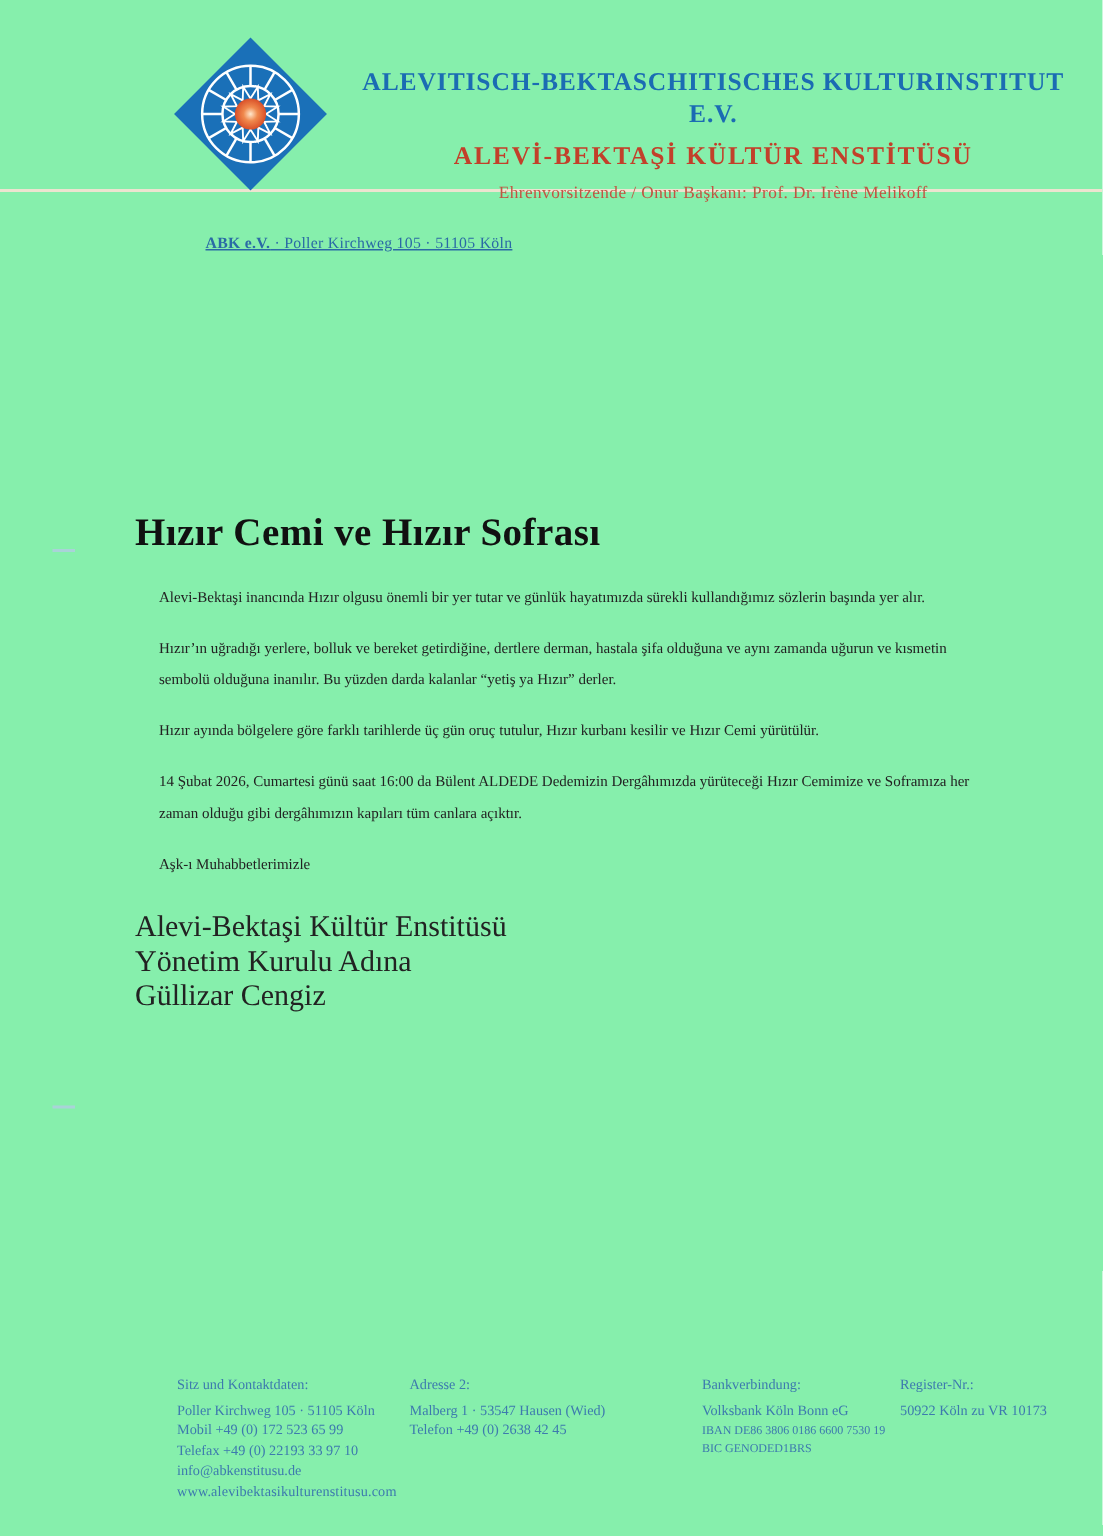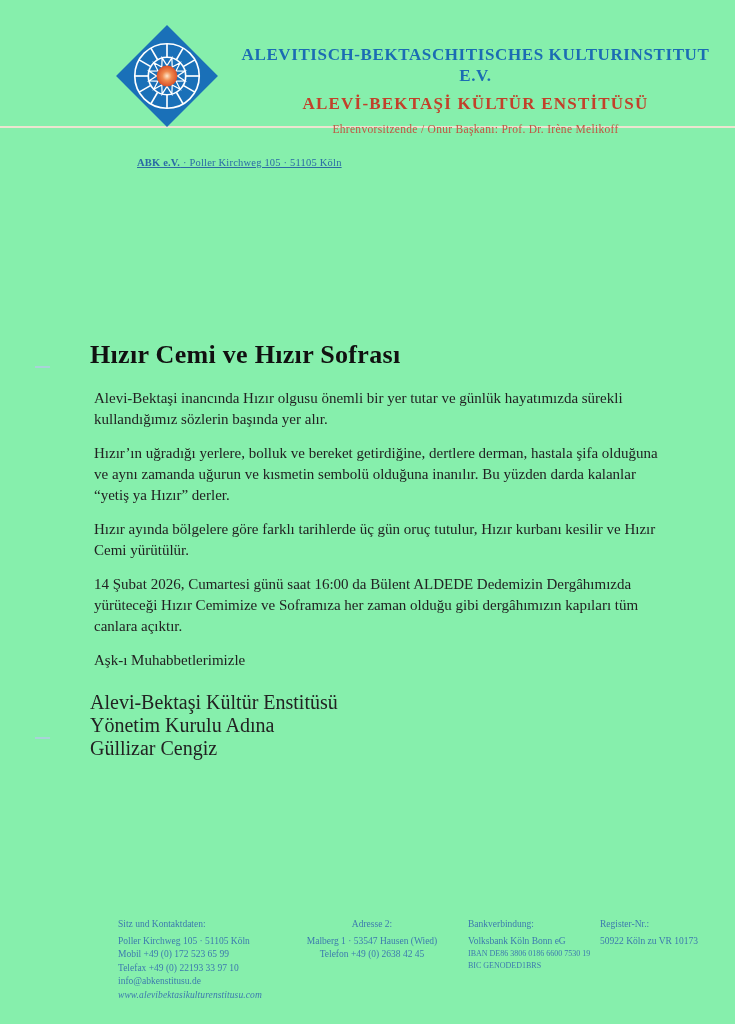--- a/index.html
+++ b/index.html
@@ -94,47 +94,47 @@
     color: #222222;
   }
   .letter-title {
     font-size: 26px;
     font-weight: bold;
     color: #111111;
     margin: 0 0 18px 0;
     letter-spacing: 0.3px;
   }
   .letter-body p {
-    font-size: 15px;
+    font-size: 10px;
     line-height: 21px;
-    margin: 0 0 13px 4px;
+    margin: 0 0 13px 16px;
   }
   .closing { margin-bottom: 20px !important; }
   .signature div {
     font-size: 20px;
     line-height: 23px;
   }
 
   
   .footer-col {
     position: absolute;
     top: 918px;
     color: #3d7aae;
     font-size: 9.5px;
     line-height: 13.5px;
   }
   .fcol-1 { left: 118px; width: 170px; }
-  .fcol-2 { left: 287px; width: 170px; text-align: center; }
+  .fcol-2 { left: 273px; width: 170px; }
   .fcol-3 { left: 468px; width: 150px; }
   .fcol-4 { left: 600px; width: 130px; }
   .fhead {
     margin-bottom: 3px;
   }
   .fline.small { font-size: 8px; line-height: 11.5px; }
-  .fline.site { letter-spacing: 0.1px; font-style: italic; }
+  .fline.site { letter-spacing: 0.1px; }
 </style>
 </head>
 <body>
 
 <div class="page">
 
   <div class="logo">
     <svg viewBox="0 0 100 100" xmlns="http://www.w3.org/2000/svg" aria-hidden="true">
       <defs>
         <radialGradient id="lg" cx="50%" cy="50%" r="50%">

